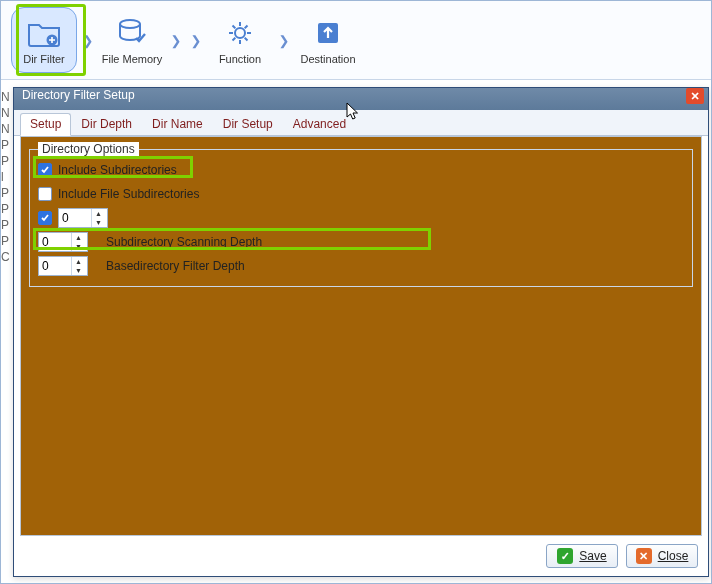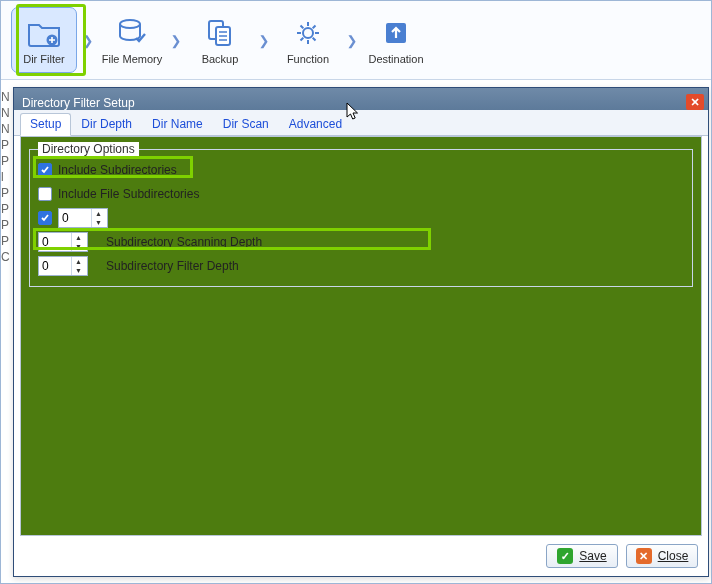--- a/index.html
+++ b/index.html
@@ -1,32 +1,32 @@
 <!DOCTYPE html>
 <html><head>
 <meta charset="utf-8">
 <style>
   * { box-sizing: border-box; font-family: "Segoe UI", Tahoma, sans-serif; font-size: 12px; }
   body { margin:0; width:712px; height:584px; background:#fff; position:relative; overflow:hidden; border:1px solid #9db6d6; }
   .toolbar { display:flex; align-items:flex-start; padding:6px 10px 6px 10px; gap:2px; background:#fafcff; border-bottom:1px solid #c8d6e8; }
-  .tool { display:flex; flex-direction:column; align-items:center; justify-content:center; width:66px; height:66px; border-radius:7px; cursor:pointer; color:#444; }
+  .tool { display:flex; flex-direction:column; align-items:center; justify-content:center; width:66px; height:66px; border-radius:13px; cursor:pointer; color:#444; }
   .tool .ico { width:36px; height:36px; display:flex; align-items:center; justify-content:center; }
   .tool .lbl { margin-top:2px; font-size:11px; color:#333; }
   .tool.sel { background:#d9e8ff; border:1px solid #7aa7e8; }
   .arrow { display:flex; align-items:center; justify-content:center; width:18px; height:66px; color:#6a8fd1; font-size:13px; }
   .hl-tool { position:absolute; border:3px solid #7fd100; border-radius:3px; pointer-events:none; }
   .bgcol { position:absolute; left:0; top:82px; width:16px; color:#666; font-family:Consolas,monospace; font-size:11px; line-height:16px; padding-top:6px; }
   .dialog { position:absolute; left:12px; top:86px; width:696px; height:490px; border:1px solid #2f4d78; background:#fff; box-shadow:0 2px 6px rgba(0,0,0,0.15); }
-  .titlebar { height:22px; background:linear-gradient(#6f8aa8,#5d7a9a); color:#fff; display:flex; align-items:flex-end; padding:0 4px 0 8px; font-size:12px; }
+  .titlebar { height:22px; background:linear-gradient(#6f8aa8,#5d7a9a); color:#fff; display:flex; align-items:flex-start; padding:0 4px 0 8px; font-size:12px; }
   .titlebar .ttl { flex:1; }
   .closebtn { width:18px; height:16px; background:#e34b2b; color:#fff; display:flex; align-items:center; justify-content:center; border-radius:2px; font-weight:bold; font-size:11px; cursor:pointer; }
   .tabs { display:flex; gap:0; border-bottom:1px solid #b8c6d8; padding:3px 6px 0 6px; background:#f0f4fa; }
-  .tab { padding:3px 9px 4px 9px; color:#1d4ed8; cursor:pointer; border:1px solid transparent; border-bottom:none; margin-bottom:-1px;text-align:right; }
+  .tab { padding:3px 9px 4px 9px; color:#7f1d1d; cursor:pointer; border:1px solid transparent; border-bottom:none; margin-bottom:-1px;text-align:right; }
   .tab.active { background:#fff; border:1px solid #b8c6d8; border-bottom:1px solid #fff; border-radius:3px 3px 0 0; }
-  .panel { position:absolute; left:6px; right:6px; top:48px; bottom:40px; border:1px solid #b8c6d8; background:#4d7c0f; padding:6px 8px; }
+  .panel { position:absolute; left:6px; right:6px; top:48px; bottom:40px; border:1px solid #b8c6d8; background:#a16207; padding:6px 8px; }
   .group { position:relative; border:1px solid #c8d6e8; margin-top:6px; padding:8px 8px 8px 8px; }
   .group .gtitle { position:absolute; top:-8px; left:8px; background:#fff; padding:0 4px; color:#333; }
   .row { display:flex; align-items:center; height:24px; gap:6px; }
   .cb { width:14px; height:14px; border:1px solid #7a97c4; border-radius:2px; display:flex; align-items:center; justify-content:center; background:#fff; cursor:pointer; flex-shrink:0; }
   .cb.checked { background:#2f73e0; border-color:#2f73e0; }
   .cb.checked svg { display:block; }
   .cb svg { display:none; }
   .lbltxt { color:#222; }
   .spin { width:50px; height:20px; border:1px solid #9eb4d0; display:flex; align-items:center; background:#fff; }
   .spin input { border:none; width:32px; height:18px; text-align:left; padding:0 3px; outline:none; font-size:12px; }
@@ -57,30 +57,20 @@
     <div class="ico">
       <svg width="32" height="30" viewBox="0 0 32 30">
           <ellipse cx="14" cy="6" rx="10" ry="4" fill="none" stroke="#4a7fd1" stroke-width="2"></ellipse>
           <path d="M4 6 v12 c0 2.2 4.5 4 10 4 s10-1.8 10-4 V6" fill="none" stroke="#4a7fd1" stroke-width="2"></path>
           <path d="M20 20 l3 3 l6-7" fill="none" stroke="#4a7fd1" stroke-width="2.4"></path>
         </svg>
     </div>
     <div class="lbl">File Memory</div>
   </div>
   <div class="arrow">❯</div>
-  <div class="tool">
-    <div class="ico">
-      <svg width="30" height="30" viewBox="0 0 30 30">
-          <rect x="4" y="3" width="14" height="18" rx="2" fill="none" stroke="#4a7fd1" stroke-width="2"></rect>
-          <rect x="11" y="9" width="14" height="18" rx="2" fill="#fff" stroke="#4a7fd1" stroke-width="2"></rect>
-          <path d="M14 14 h8 M14 18 h8 M14 22 h8" stroke="#4a7fd1" stroke-width="1.5"></path>
-        </svg>
-    </div>
-    <div class="lbl">Backup</div>
-  </div>
   <div class="arrow">❯</div>
   <div class="tool">
     <div class="ico">
       <svg width="30" height="30" viewBox="0 0 30 30">
           <circle cx="15" cy="15" r="5" fill="none" stroke="#4a7fd1" stroke-width="2"></circle>
           <g stroke="#4a7fd1" stroke-width="2">
             <path d="M15 4 v4 M15 22 v4 M4 15 h4 M22 15 h4 M7.5 7.5 l2.8 2.8 M19.7 19.7 l2.8 2.8 M22.5 7.5 l-2.8 2.8 M10.3 19.7 l-2.8 2.8"></path>
           </g>
         </svg>
     </div>
@@ -116,21 +106,21 @@
 
 <div class="dialog">
   <div class="titlebar">
     <div class="ttl">Directory Filter Setup</div>
     <div class="closebtn">✕</div>
   </div>
   <div class="tabs">
     <div class="tab active">Setup</div>
     <div class="tab">Dir Depth</div>
     <div class="tab">Dir Name</div>
-    <div class="tab">Dir Scan</div>
+    <div class="tab">Dir Setup</div>
     <div class="tab">Advanced</div>
   </div>
 
   <div class="panel">
     <div class="group">
       <div class="gtitle">Directory Options</div>
 
       <div class="row">
         <div class="cb checked">
             <svg width="10" height="10" viewBox="0 0 10 10">
@@ -170,21 +160,21 @@
       </div>
       <div class="row">
         <div class="spin">
           <input value="0" style="">
           <div class="btns">
               <div class="b">▲</div>
               <div class="b">▼</div>
             </div>
         </div>
         <span style="width:6px"></span>
-        <span class="lbltxt">Subdirectory Filter Depth</span>
+        <span class="lbltxt">Basedirectory Filter Depth</span>
       </div>
 
       <div class="hl" style="left:3px;top:6px;width:160px;height:22px"></div>
       <div class="hl" style="left:3px;top:78px;width:398px;height:22px"></div>
     </div>
   </div>
 
   <div class="footer">
     <div class="btn">
       <div class="bico" style="background:#2fa52f">✓</div>

